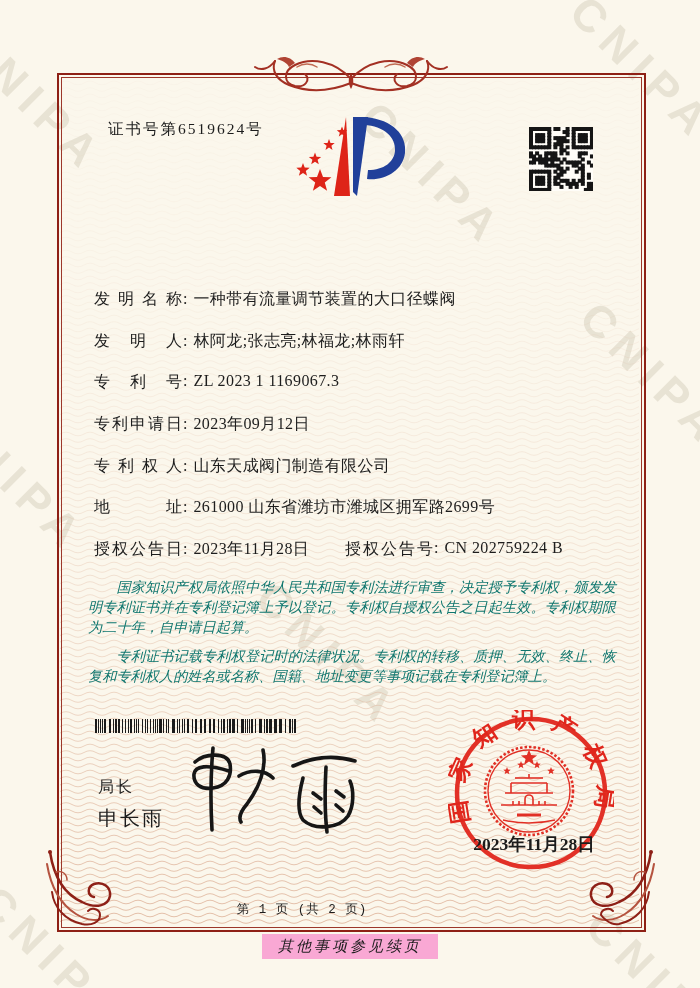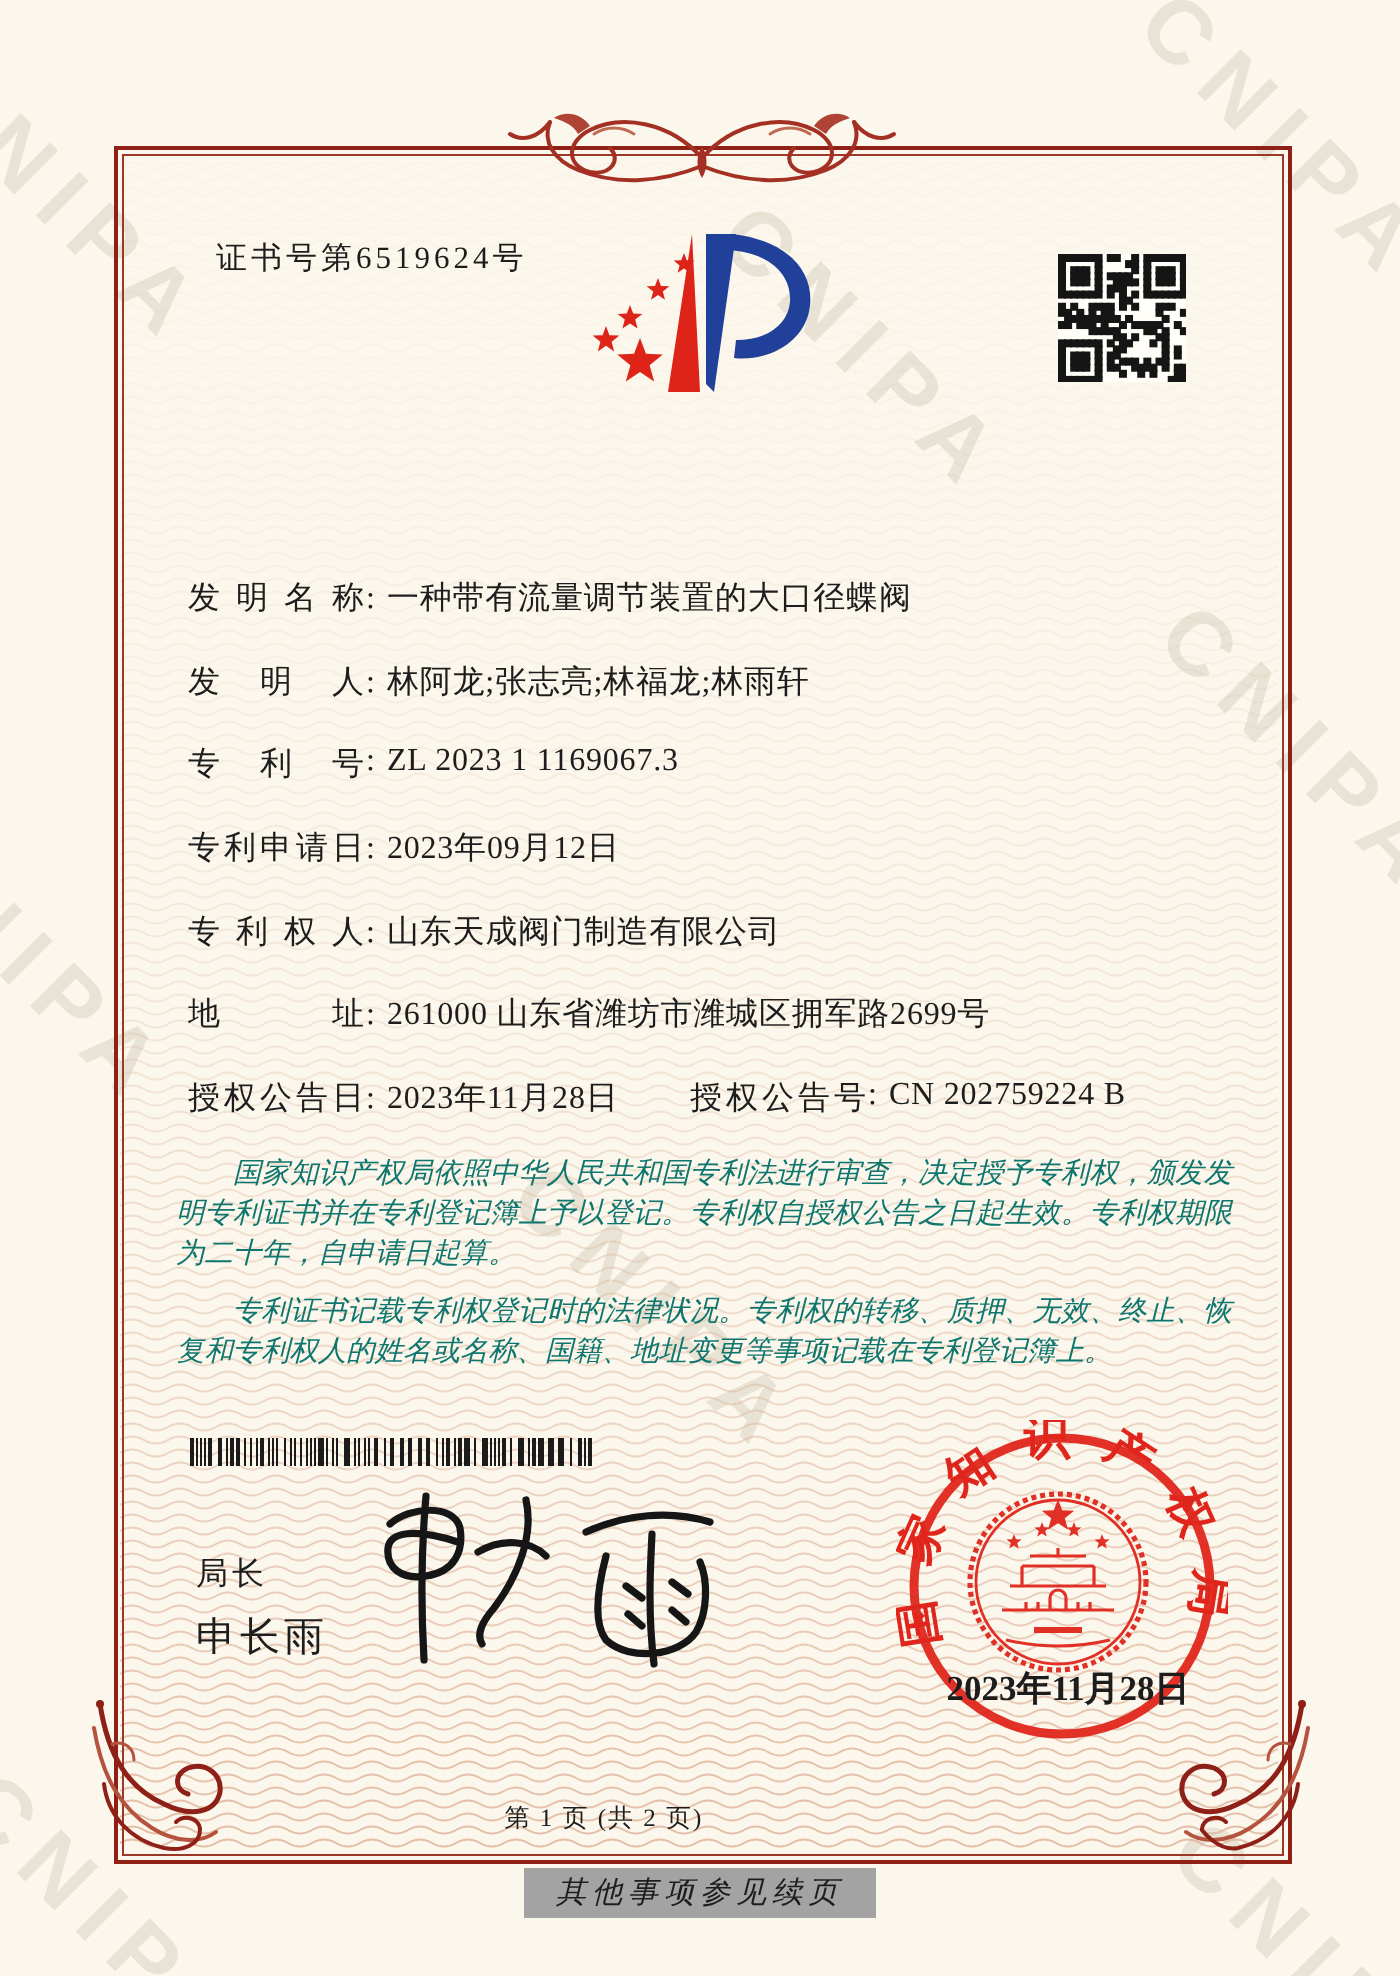--- a/index.html
+++ b/index.html
@@ -38,23 +38,23 @@
              font-family:"Liberation Sans","DejaVu Sans",sans-serif;}
   .dir-name{position:absolute;left:98px;top:805px;font-size:20px;letter-spacing:2px;
              font-family:"Liberation Sans","DejaVu Sans",sans-serif;}
   #signature{position:absolute;left:175px;top:740px;}
   #seal{position:absolute;left:448px;top:710px;}
   
   #orn-top{position:absolute;left:251px;top:53px;z-index:4;}
   .corner{position:absolute;z-index:4;}
   
   .pageno{position:absolute;left:0;top:901px;width:604px;text-align:center;
-          font-size:12.5px;letter-spacing:1px;z-index:3;}
+          font-size:12.5px;letter-spacing:1px;z-index:3;font-family:Liberation Mono, monospace;}
   .contnote{position:absolute;left:0;top:934px;width:700px;text-align:center;z-index:3;}
-  .contnote span{display:inline-block;background:#a3a3a3;padding:3px 16px;
+  .contnote span{display:inline-block;background:#f9a8d4;padding:3px 16px;
           font-size:15px;font-style:italic;letter-spacing:3px;}
 </style>
 </head>
 <body>
 
 <div id="wms">
     <div class="wm" style="left: -14px; top: 18px; font-size: 45px;">CNIPA</div>
     <div class="wm" style="left: 386px; top: 92px; font-size: 45px;">CNIPA</div>
     <div class="wm" style="left: 596px; top: -14px; font-size: 45px;">CNIPA</div>
     <div class="wm" style="left: 606px; top: 292px; font-size: 45px;">CNIPA</div>

